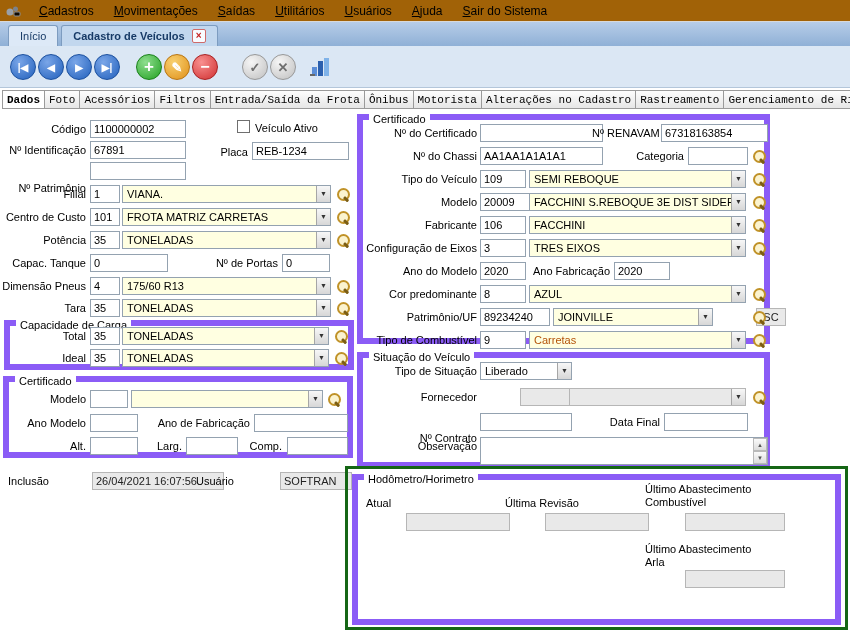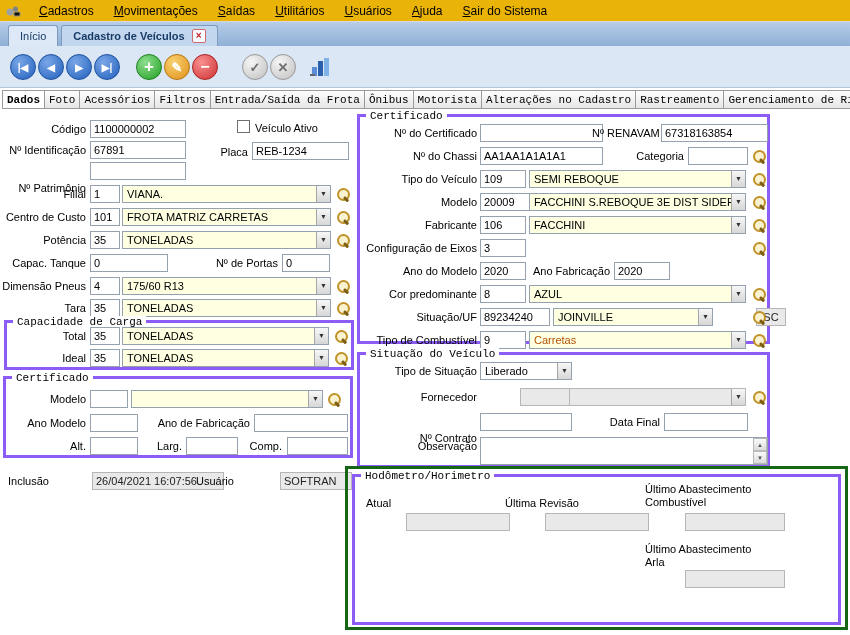--- a/index.html
+++ b/index.html
@@ -1,21 +1,21 @@
 <!DOCTYPE html>
 <html><head>
 <meta charset="utf-8">
 <style>
   * { margin:0; padding:0; box-sizing:border-box; }
   html,body { background:#fff; }
   #screen { position:relative; width:850px; height:635px; background:#fff; overflow:hidden;
             font-family:"Liberation Sans", sans-serif; font-size:11px; color:#000; }
 
   
-  .menubar { position:absolute; left:0; top:0; width:850px; height:22px; background:#eab308;
+  .menubar { position:absolute; left:0; top:0; width:850px; height:22px; background:#a16207;
              border-bottom:1px solid #d9d9d9; display:flex; align-items:center; padding-left:5px; }
   .app-icon { width:16px; height:16px; margin-right:8px; display:inline-block; }
   .menu-items { display:flex; }
   .menu-item { display:inline-block; padding:3px 10px; font-size:12px; cursor:default; }
   .menu-item::first-letter { text-decoration:underline; }
 
   
   .wintabs { position:absolute; left:0; top:22px; width:850px; height:24px;
              background:linear-gradient(#b7cde8,#8fb0d6); display:flex; align-items:flex-end;
              padding-left:8px; gap:3px; }
@@ -59,21 +59,21 @@
   input.fld.num { text-align:left; }
   input.fld.ctr { text-align:center; }
   input.fld.dis { background:#e9e9e9; border-color:#b6b6b6; color:#222;margin-left:40px; }
   .combo { position:absolute; height:18px; border:1px solid #94a2b0; background:#ffffe1;
            font-size:11px; line-height:16px; padding:0 16px 0 4px; white-space:nowrap; overflow:hidden; cursor:pointer; }
   .combo.white { background:#fff; }
   .combo.dis   { background:#e9e9e9; border-color:#b6b6b6; }
   .cbarrow { position:absolute; right:0; top:0; width:14px; height:16px;
              background:linear-gradient(#f7f7f7,#d7d7d7); border-left:1px solid #a6a6a6;
              font-size:7px; color:#333; display:flex; align-items:center; justify-content:center; }
-  .group { position:absolute; border:3px solid #8b5cf6;font-family:Liberation Mono, monospace; }
+  .group { position:absolute; border:6px solid #8b5cf6; }
   .legend { position:absolute; top:-7px; left:6px; background:#fff; padding:0 4px; font-size:11px; white-space:nowrap; }
   .mag { position:absolute; width:15px; height:15px; cursor:pointer; }
   .mag::before { content:""; position:absolute; left:1px; top:1px; width:9px; height:9px;
                  border:2px solid #c09228; border-radius:50%; background:#fbf3cf; }
   .mag::after  { content:""; position:absolute; left:9px; top:9px; width:6px; height:3px;
                  background:#7c5e14; transform:rotate(45deg); transform-origin:0 0; border-radius:1px; }
   .checkbox { position:absolute; width:13px; height:13px; border:1px solid #6f6f6f; background:#fff; cursor:pointer; }
   .obs { position:absolute; border:1px solid #94a2b0; background:#fff; }
   .obs-scroll { position:absolute; right:0; top:0; bottom:0; width:14px; background:#f0f0f0;
                 display:flex; flex-direction:column; justify-content:space-between; }
@@ -281,36 +281,40 @@
   <span class="lbl" style="left:360px;top:219px;width:117px">Fabricante</span>
   <input class="fld num" style="left: 480px; top: 216px; width: 46px;" value="106">
   <div class="combo" style="left:529px;top:216px;width:217px">
     <span>FACCHINI</span>
     <span class="cbarrow">▼</span>
   </div>
   <span class="mag" style="left:752px;top:218px"></span>
 
   <span class="lbl" style="left:360px;top:242px;width:117px">Configuração de Eixos</span>
   <input class="fld num" style="left: 480px; top: 239px; width: 46px;" value="3">
+  <div class="combo" style="left:529px;top:239px;width:217px">
+    <span>TRES EIXOS</span>
+    <span class="cbarrow">▼</span>
+  </div>
   <span class="mag" style="left:752px;top:241px"></span>
 
   <span class="lbl" style="left:360px;top:265px;width:117px">Ano do Modelo</span>
   <input class="fld num" style="left: 480px; top: 262px; width: 46px;" value="2020">
   <span class="lbl" style="left:530px;top:265px;width:80px">Ano Fabricação</span>
   <input class="fld num" style="left: 614px; top: 262px; width: 56px;" value="2020">
 
   <span class="lbl" style="left:360px;top:288px;width:117px">Cor predominante</span>
   <input class="fld num" style="left: 480px; top: 285px; width: 46px;" value="8">
   <div class="combo" style="left:529px;top:285px;width:217px">
     <span>AZUL</span>
     <span class="cbarrow">▼</span>
   </div>
   <span class="mag" style="left:752px;top:287px"></span>
 
-  <span class="lbl" style="left:360px;top:311px;width:117px">Situação/UF</span>
+  <span class="lbl" style="left:360px;top:311px;width:117px">Patrimônio/UF</span>
   <input class="fld num" style="left: 480px; top: 308px; width: 70px;" value="89234240">
   <div class="combo" style="left:553px;top:308px;width:160px">
     <span>JOINVILLE</span>
     <span class="cbarrow">▼</span>
   </div>
   <input class="fld ctr dis" style="left: 716px; top: 308px; width: 30px;" readonly="" value="SC">
   <span class="mag" style="left:752px;top:310px"></span>
 
   <span class="lbl" style="left:360px;top:334px;width:117px">Tipo de Combustível</span>
   <input class="fld num" style="left: 480px; top: 331px; width: 46px;" value="9">

